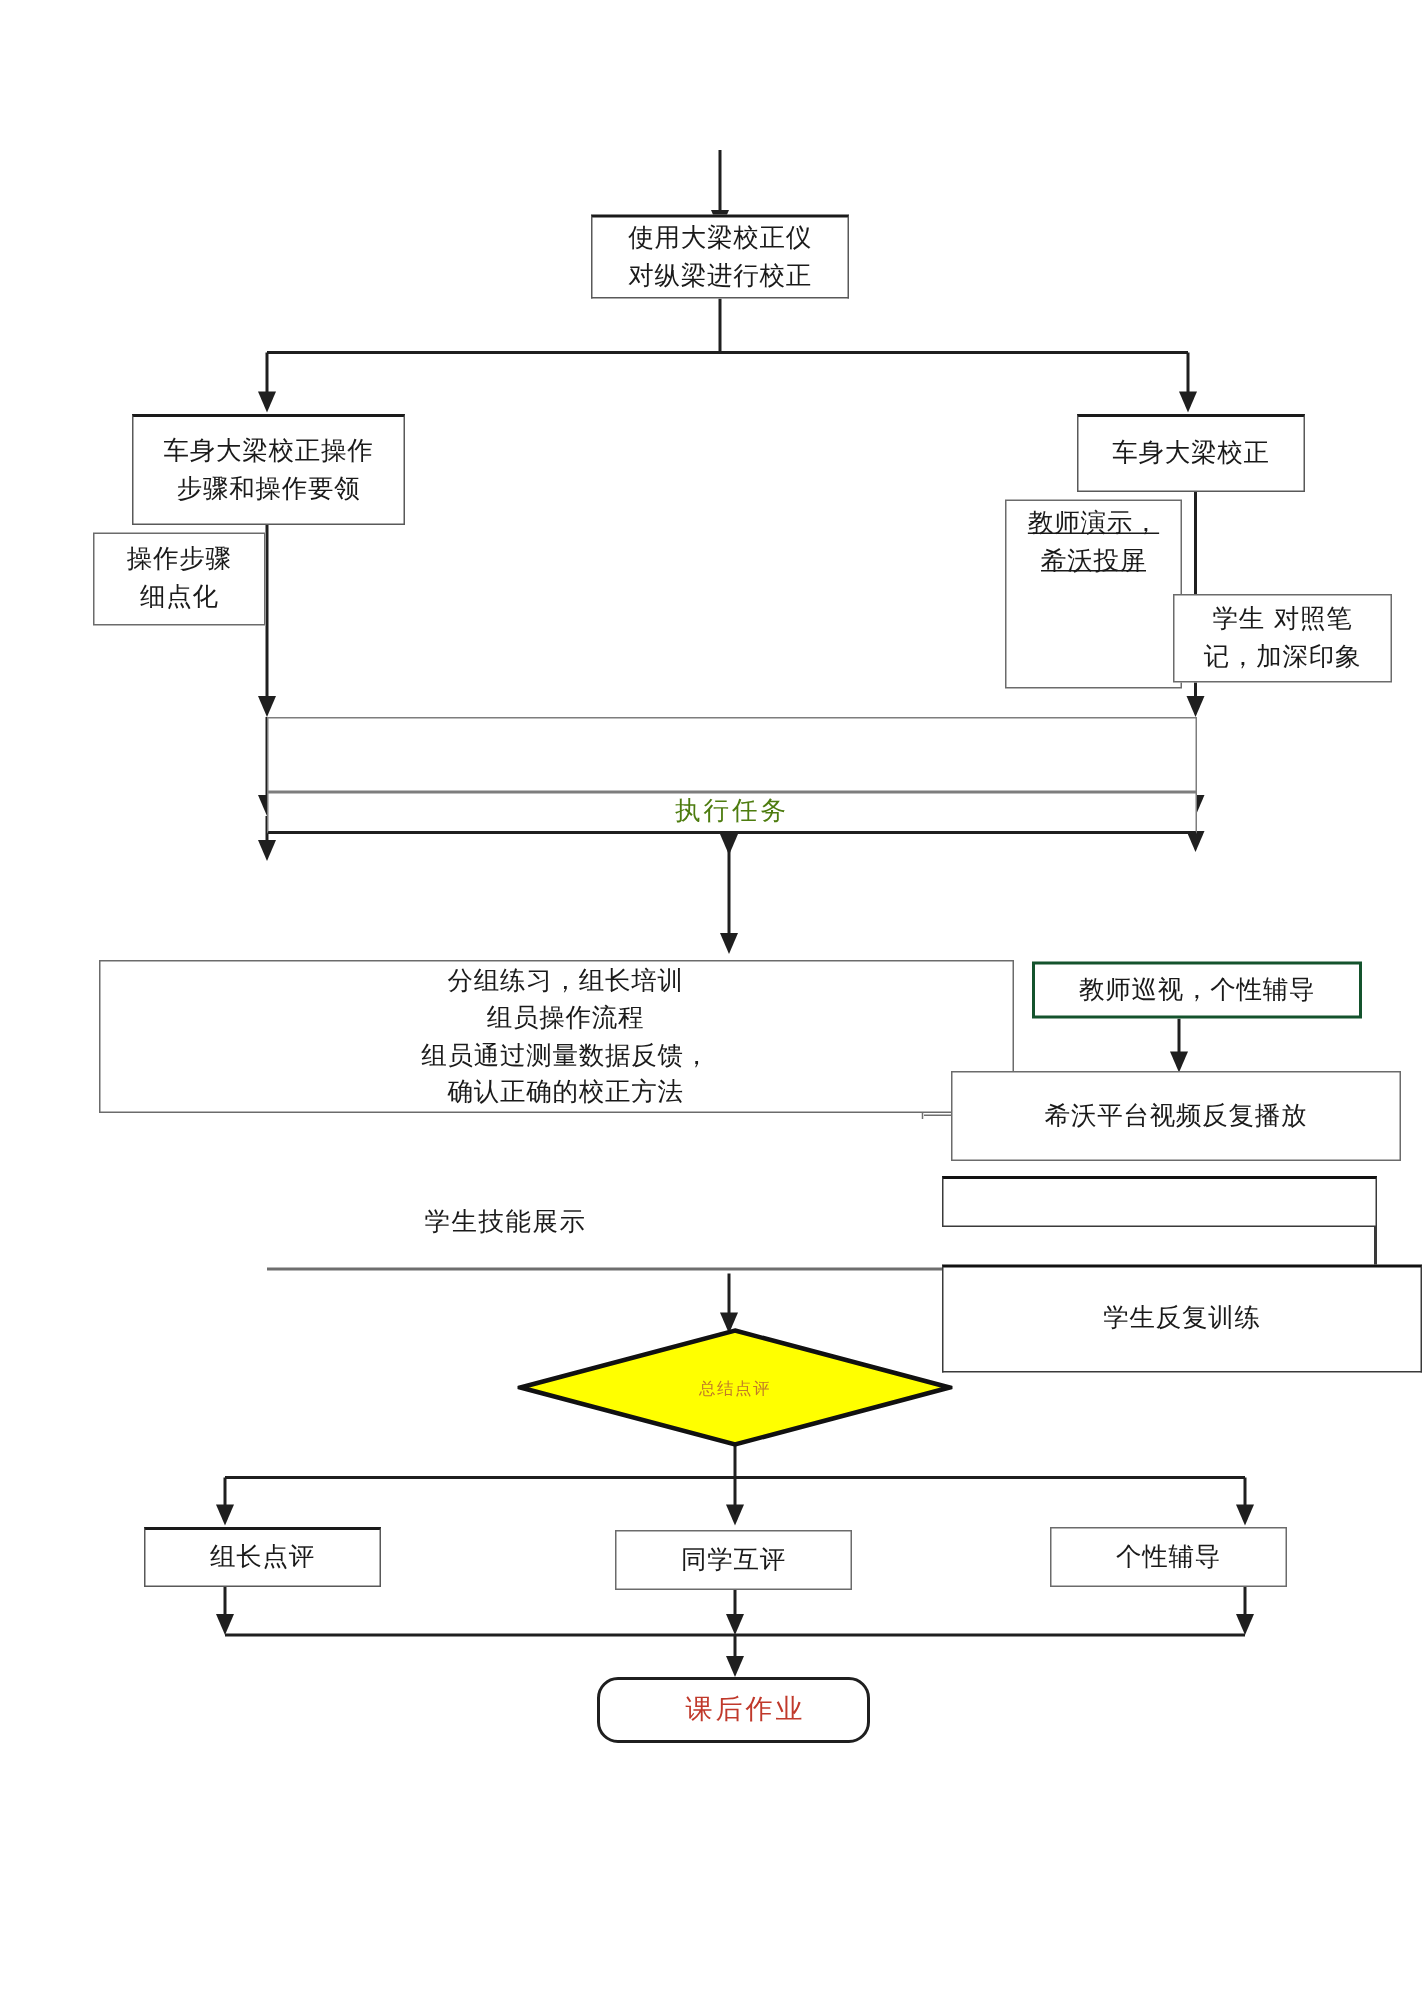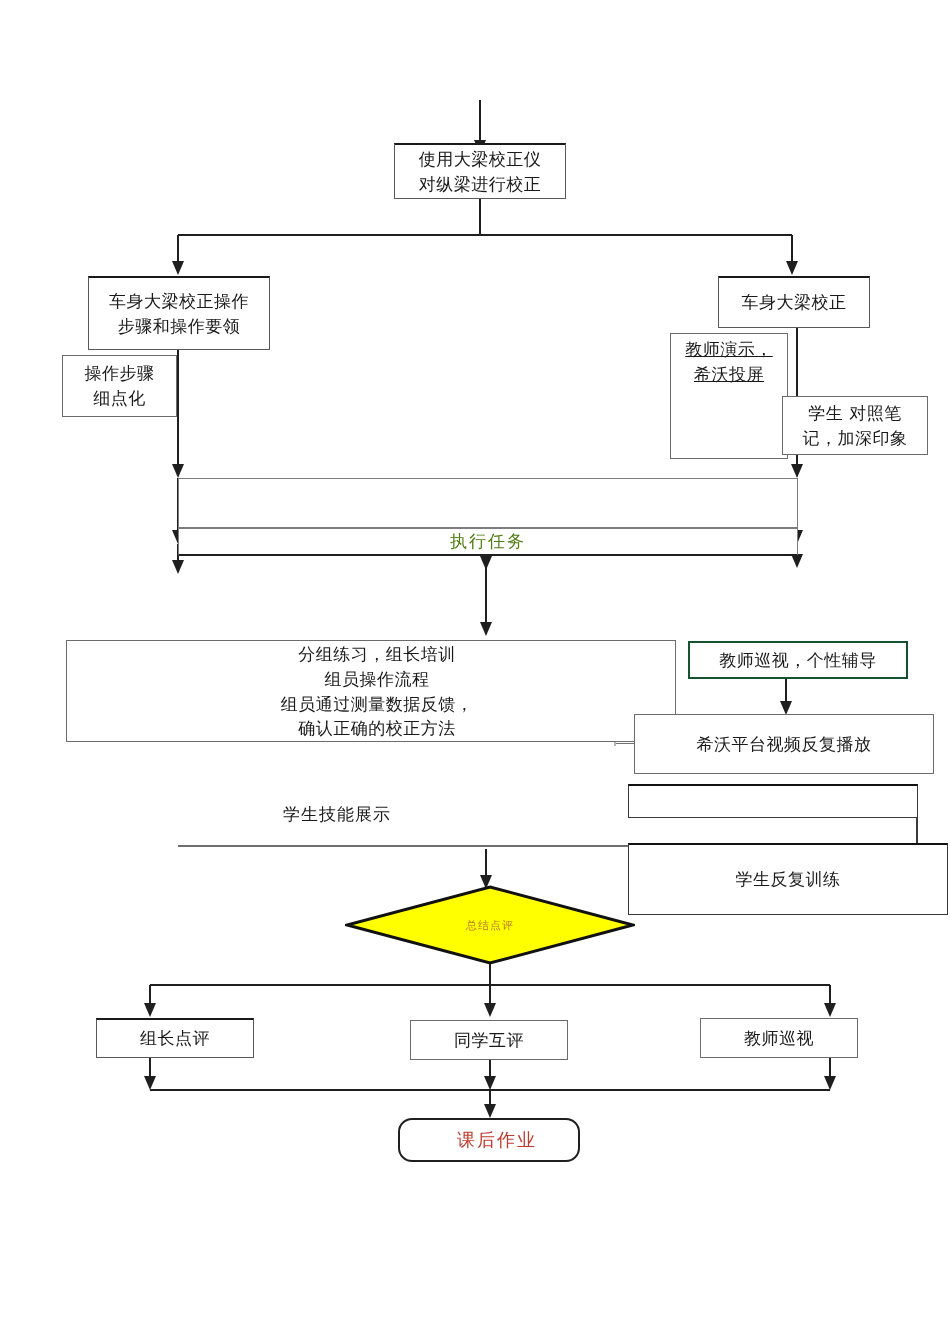--- a/index.html
+++ b/index.html
@@ -291,21 +291,21 @@
     </svg>
   </div>
 
   <div class="box shadow-top" style="left:96px; top:1018px; width:158px; height:40px;">
     <span class="txt">组长点评</span>
   </div>
   <div class="box thin" style="left:410px; top:1020px; width:158px; height:40px;">
     <span class="txt">同学互评</span>
   </div>
   <div class="box thin" style="left:700px; top:1018px; width:158px; height:40px;">
-    <span class="txt">教师巡视</span>
+    <span class="txt">个性辅导</span>
   </div>
 
   <div class="conn" style="left:140px; top:1058px; width:700px; height:62px;">
     <svg width="700" height="62">
       <line x1="10" y1="0" x2="10" y2="22" stroke="#1f1f1f" stroke-width="2"></line>
       <polygon points="10,32 4,18 16,18" fill="#1f1f1f"></polygon>
       <line x1="350" y1="0" x2="350" y2="22" stroke="#1f1f1f" stroke-width="2"></line>
       <polygon points="350,32 344,18 356,18" fill="#1f1f1f"></polygon>
       <line x1="690" y1="0" x2="690" y2="22" stroke="#1f1f1f" stroke-width="2"></line>
       <polygon points="690,32 684,18 696,18" fill="#1f1f1f"></polygon>

